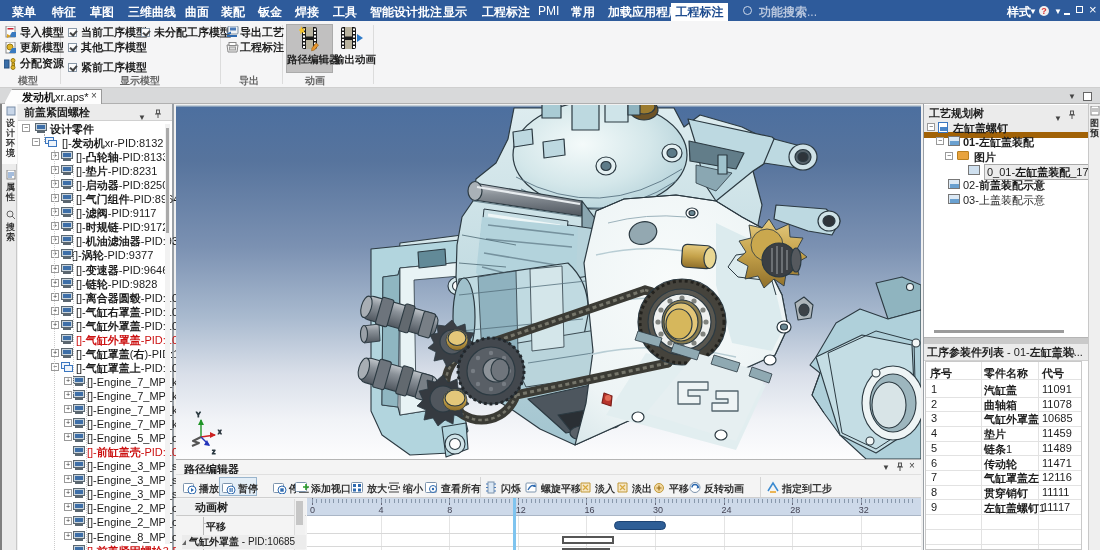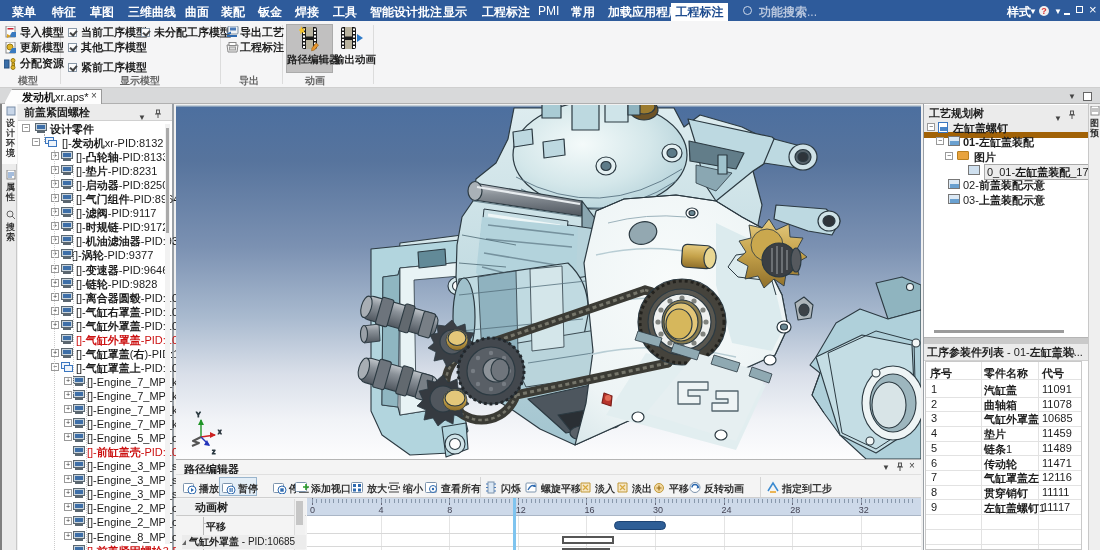--- a/index.html
+++ b/index.html
@@ -1050,21 +1050,21 @@
       <div class="rrowt" style="top:74.2px;left:0">
         <span style="position:absolute;left:24px;top:1px;width:12px;height:10px;border:1px solid #777;background:#dce9f5">
           <span style="position:absolute;left:1px;top:4px;width:9px;height:4px;background:#69a0d0"></span>
         </span>
         <span style="position:absolute;left:39px;white-space:nowrap">02-<b style="font-weight:bold">前盖装配示意</b></span>
       </div>
       <div class="rrowt" style="top:88.5px;left:0">
         <span style="position:absolute;left:24px;top:1px;width:12px;height:10px;border:1px solid #777;background:#dce9f5">
           <span style="position:absolute;left:1px;top:4px;width:9px;height:4px;background:#69a0d0"></span>
         </span>
-        <span style="position:absolute;left:39px;white-space:nowrap">03-<b style="font-weight:bold">上盖装配示意</b></span>
+        <span style="position:absolute;left:39px;white-space:nowrap">03-<b style="font-weight:normal">上盖装配示意</b></span>
       </div>
     </div>
   <div style="position:absolute;left:10px;top:226px;width:130px;height:3px;background:#9b9b9b"></div>
   <div id="rpsplit"></div>
   <div id="rp2head"><b style="font-weight:bold">工序参装件列表</b> - 01-<b style="font-weight:bold">左缸盖装</b>...<span class="phv" style="right:26px;top:5px">▼</span><span class="phv" style="right:12px;top:4px"><svg width="8" height="10" viewBox="0 0 8 10">
           <g stroke="#555" fill="none" stroke-width="1">
             <rect x="2.5" y="1" width="3" height="3.5" fill="#ddd"></rect>
             <path d="M1,5 L7,5 M4,5 L4,9"></path>
           </g>
         </svg></span></div>

